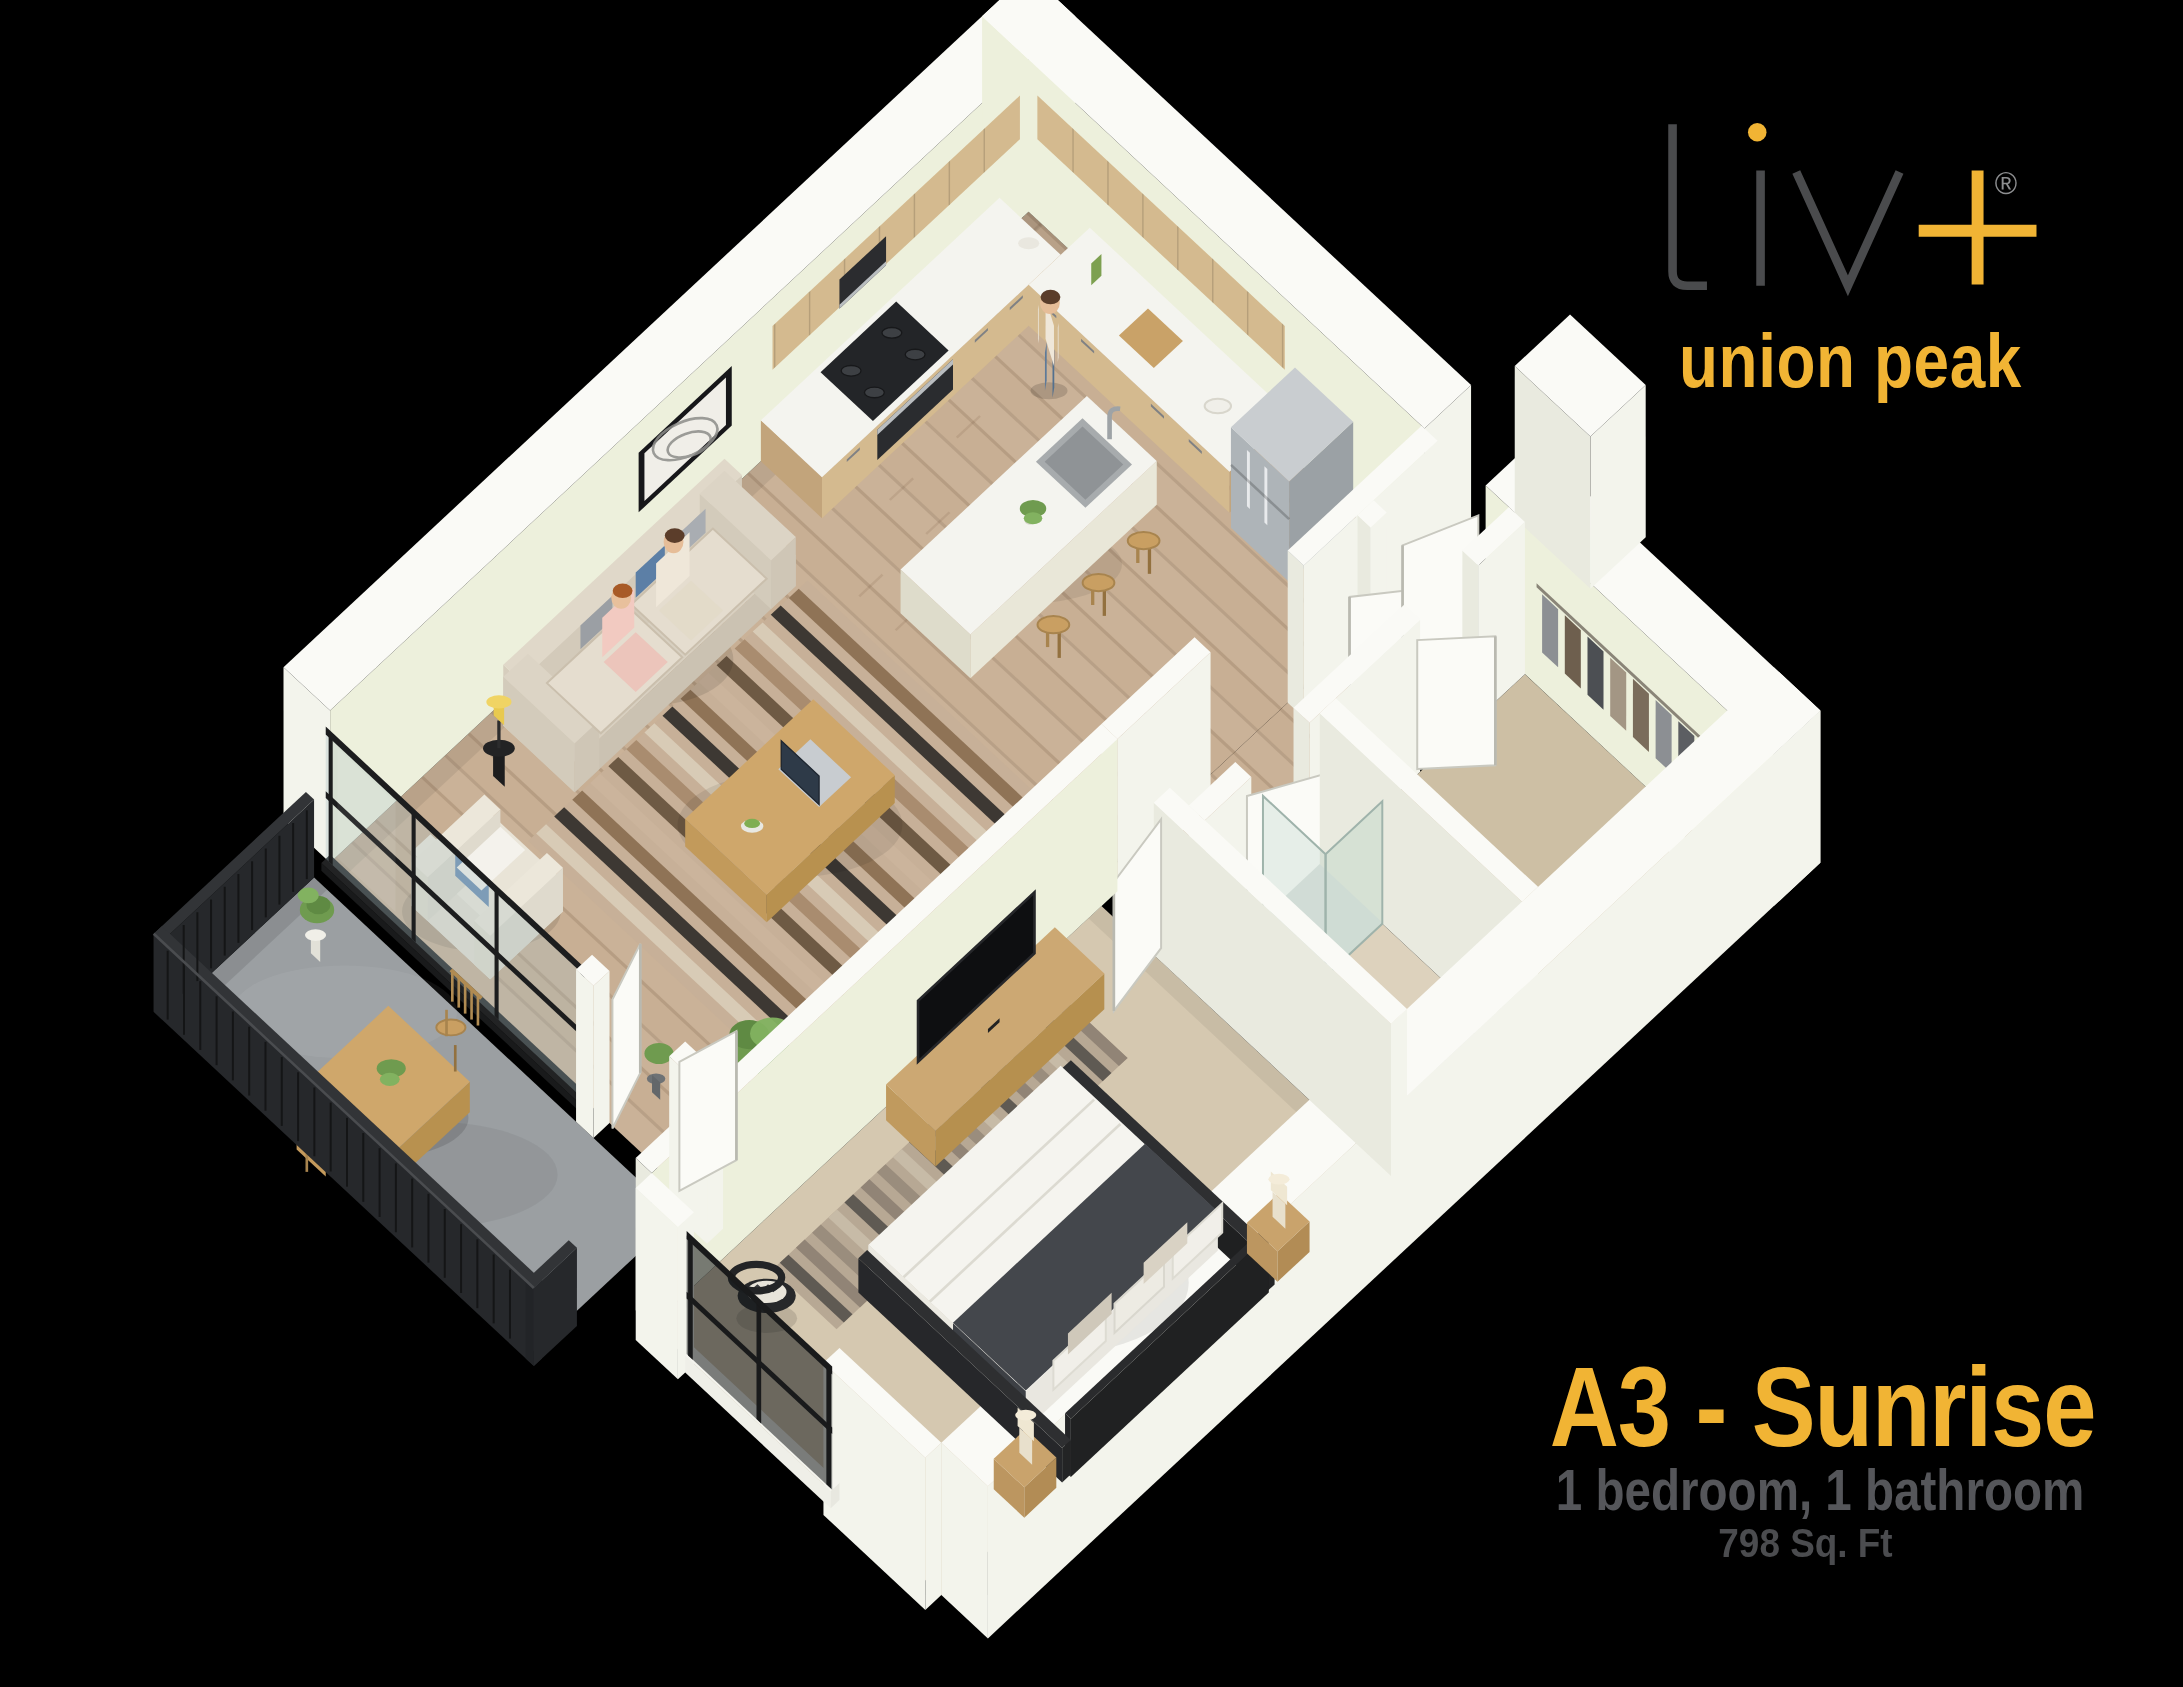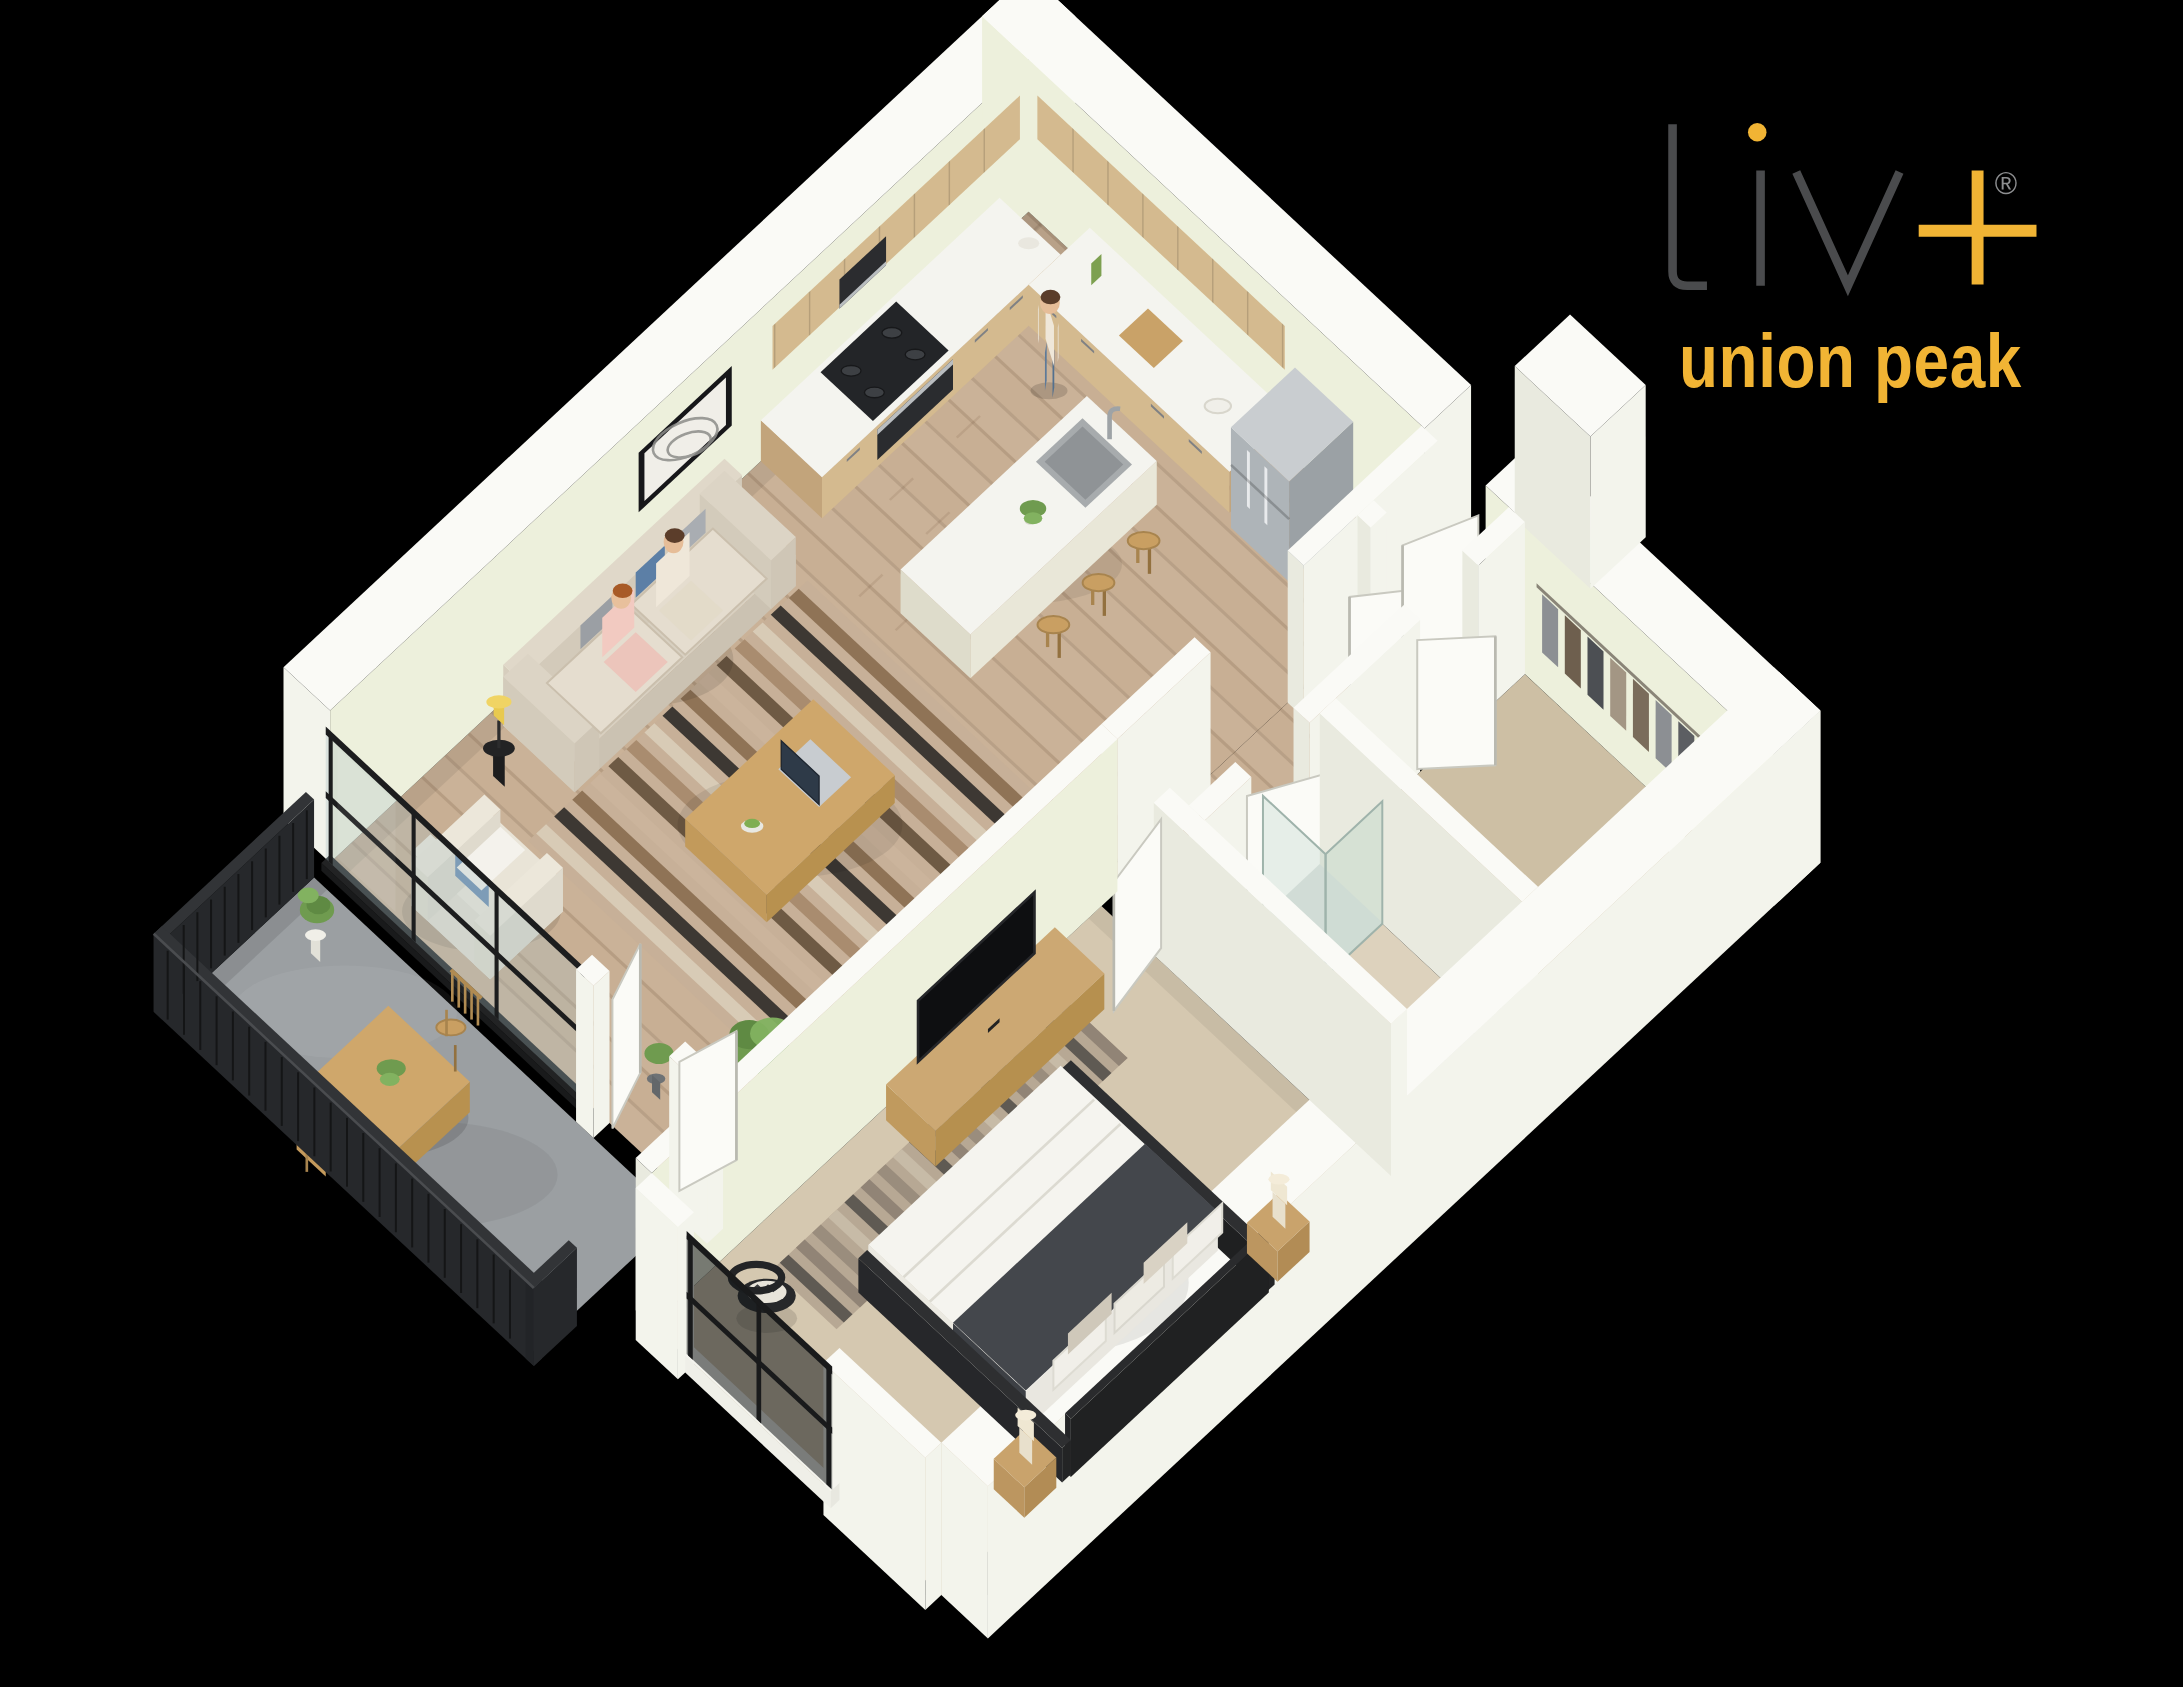--- a/index.html
+++ b/index.html
@@ -573,14 +573,19 @@
       <circle cx="156" cy="20" r="14" fill="var(--accent,#F1B434)"></circle>
       <g stroke="var(--accent,#F1B434)" stroke-width="18" fill="none">
         <path d="M489,78 V250"></path>
           <path d="M400,169 H578"></path>
       </g>
       <text x="532" y="114" font-size="46" text-anchor="middle" fill="var(--regGray,#8D8E90)">®</text>
     </svg>
     <div class="tagline">union peak</div>
   </div>
 
+  <div class="plate">
+    <div class="plate-title">A3 - Sunrise</div>
+    <div class="plate-details">1 bedroom, 1 bathroom</div>
+    <div class="plate-area">798 Sq. Ft</div>
+  </div>
 </div>
 
 
 </body></html>

